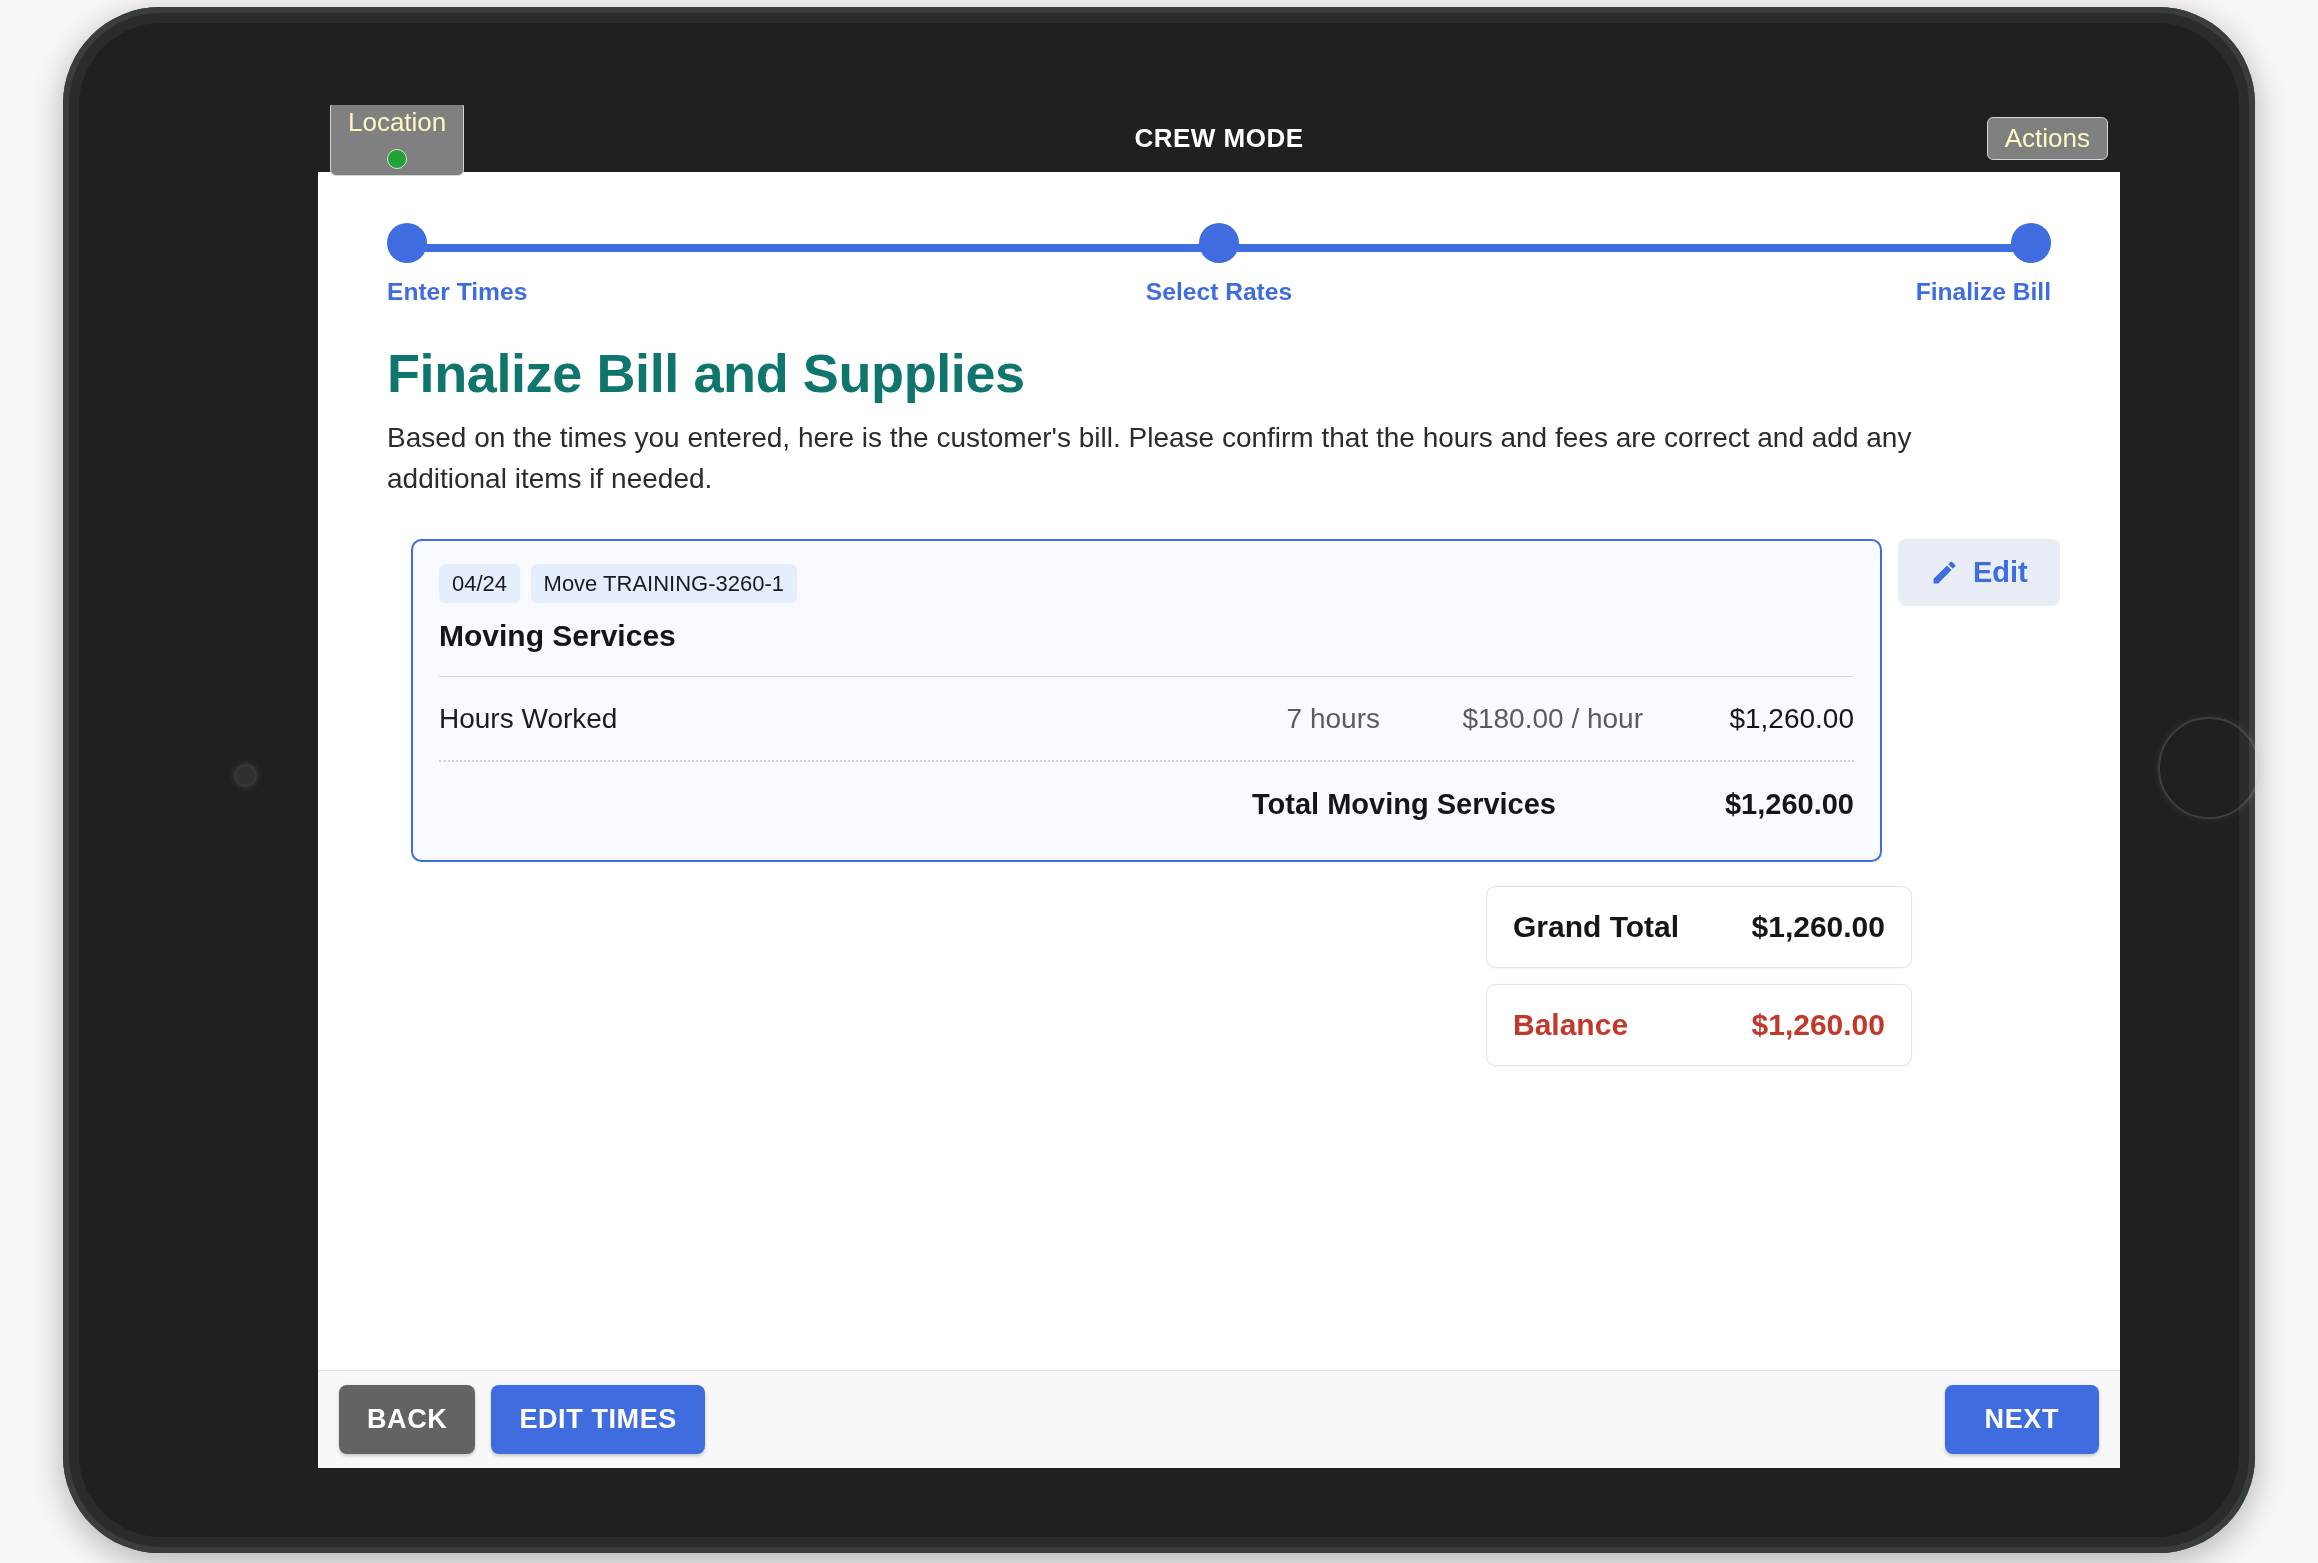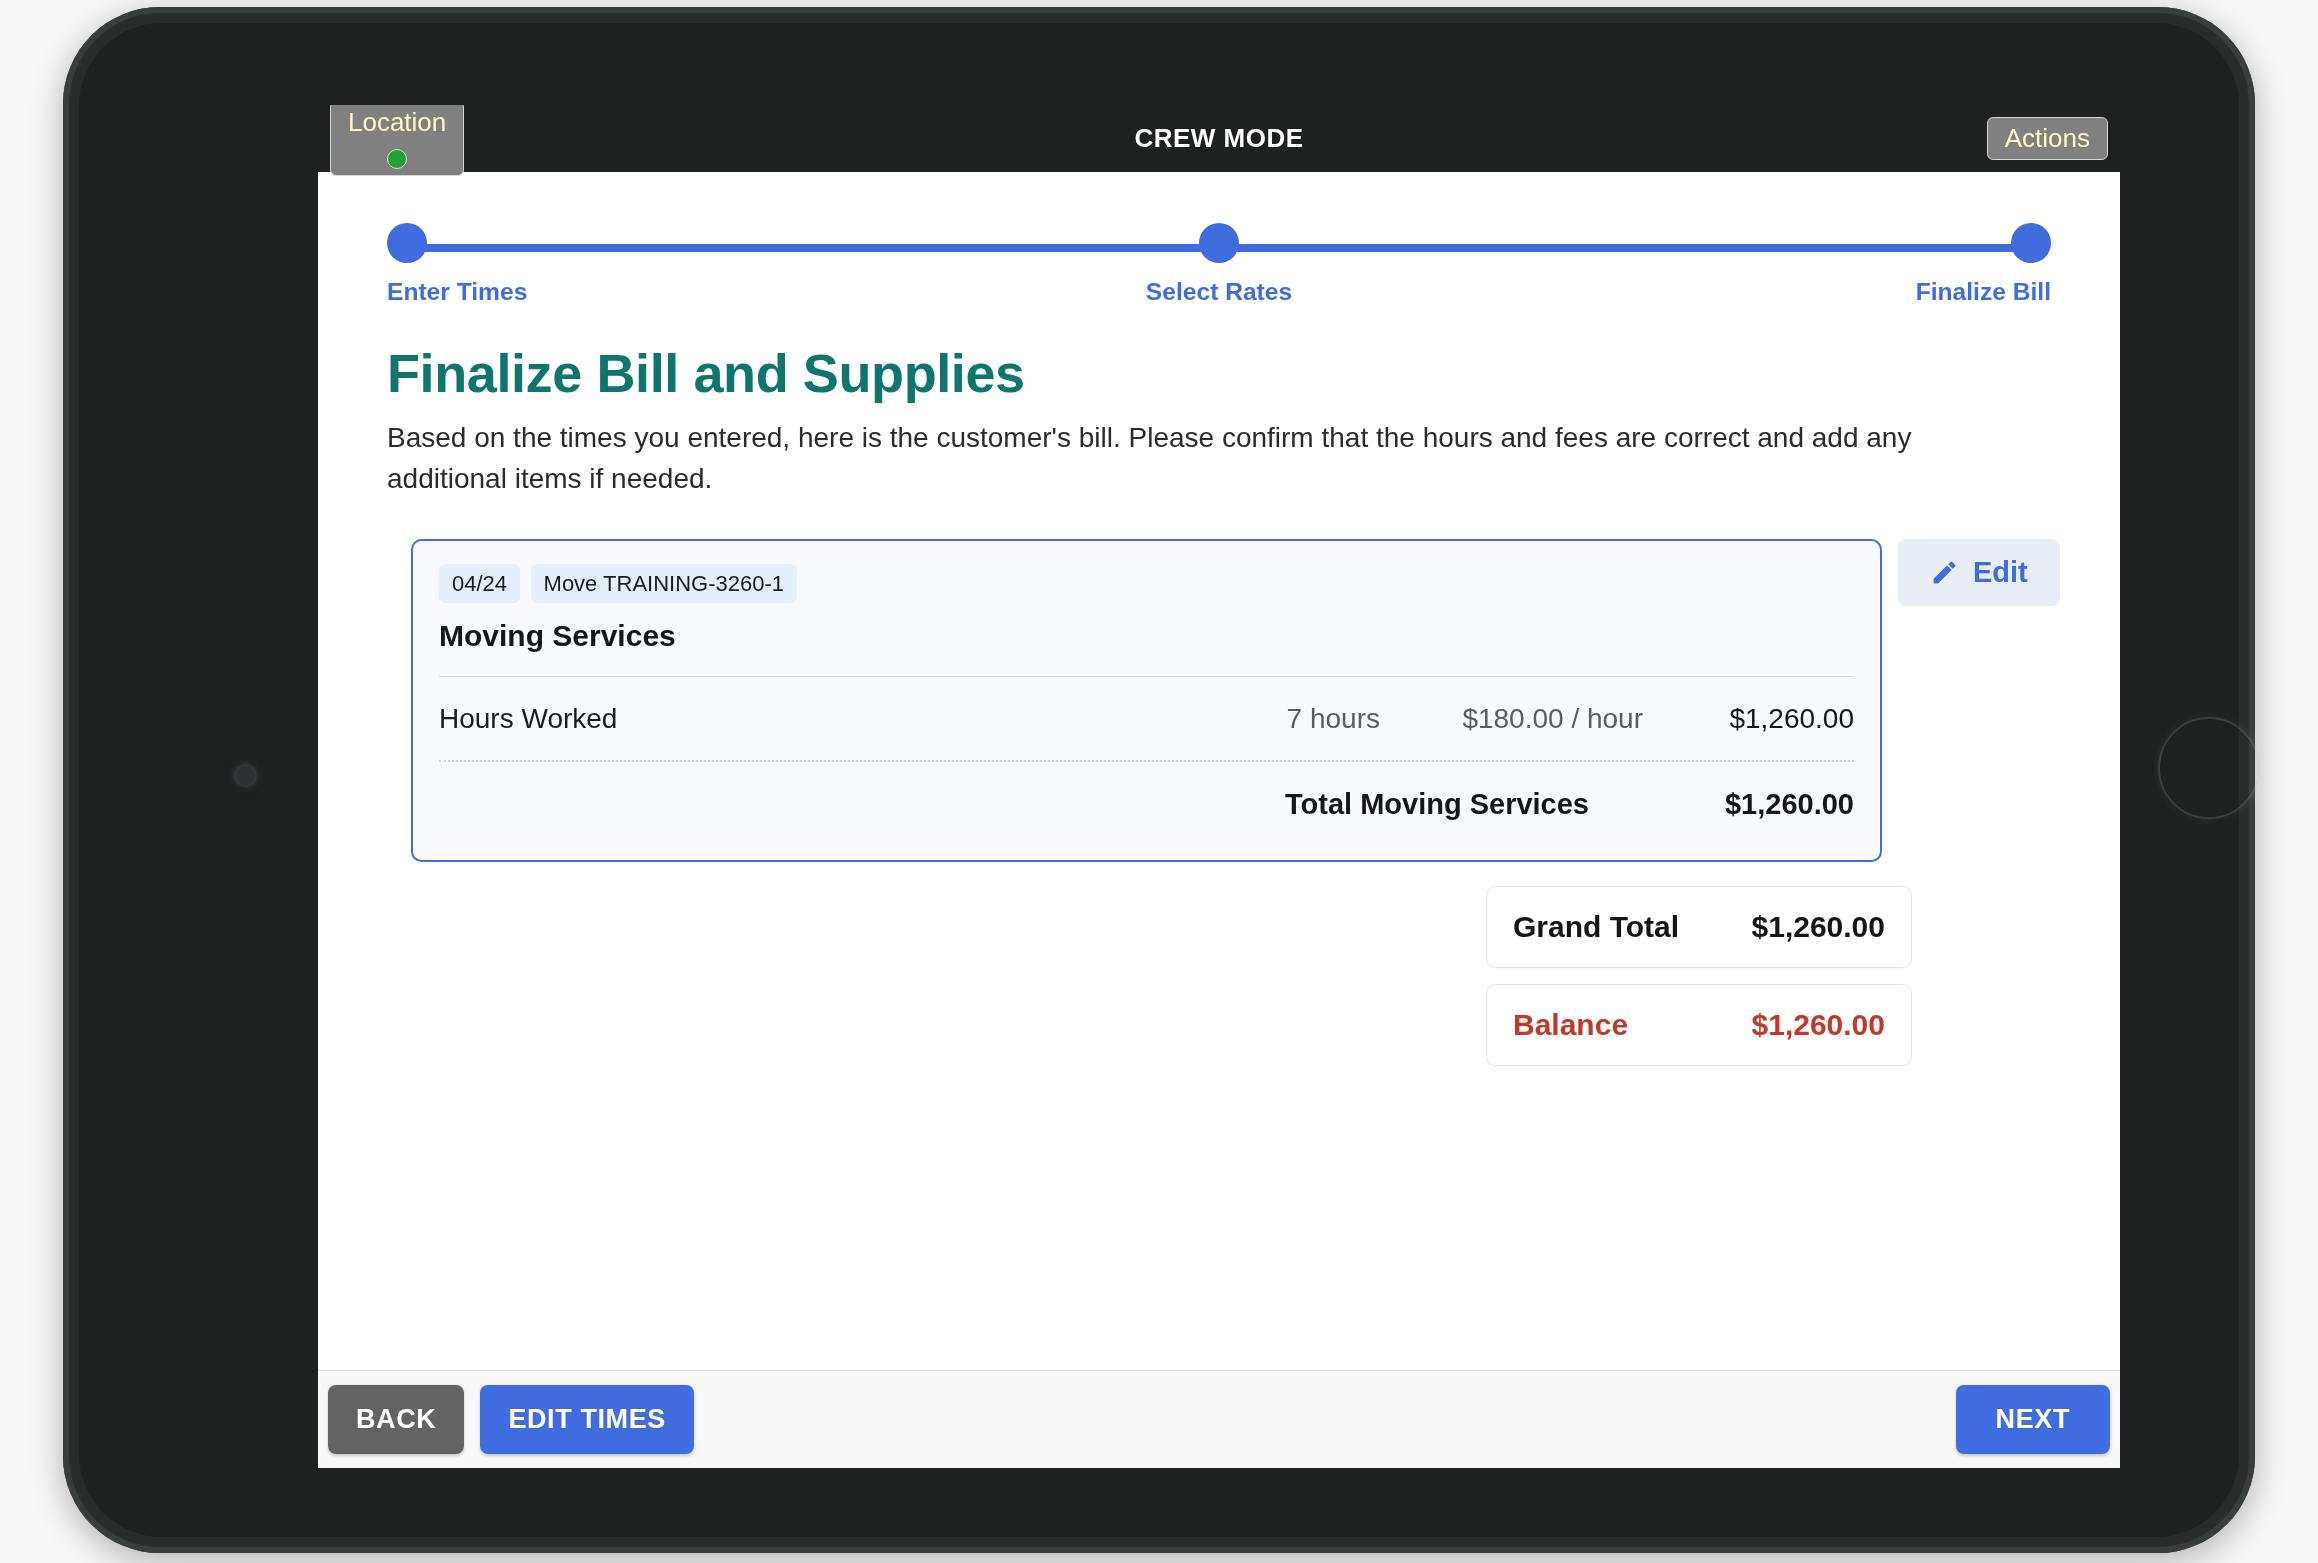--- a/index.html
+++ b/index.html
@@ -284,20 +284,21 @@
     color: #16161a;
   }
 
   .section-total {
     display: flex;
     align-items: center;
     padding: 26px 0 28px 0;
     font-size: 29px;
     font-weight: bold;
     color: #16161a;
+    gap: 33px;
   }
 
   .st-label {
     flex: 1 1 auto;
     text-align: right;
     padding-right: 54px;
   }
 
   .st-amount {
     flex: 0 0 211px;
@@ -351,21 +352,21 @@
   .summary-card.balance .sc-label,
   .summary-card.balance .sc-value { color: #c0392b; }
 
   
   .footer {
     flex: 0 0 98px;
     background: #f8f8f8;
     border-top: 1.8px solid #e3e4e6;
     display: flex;
     align-items: center;
-    padding: 0 10px;
+    padding: 0 21px;
     gap: 16px;
   }
 
   .fbtn {
     border: none;
     border-radius: 8px;
     font-size: 27px;
     font-weight: bold;
     letter-spacing: 0.6px;
     color: #ffffff;

